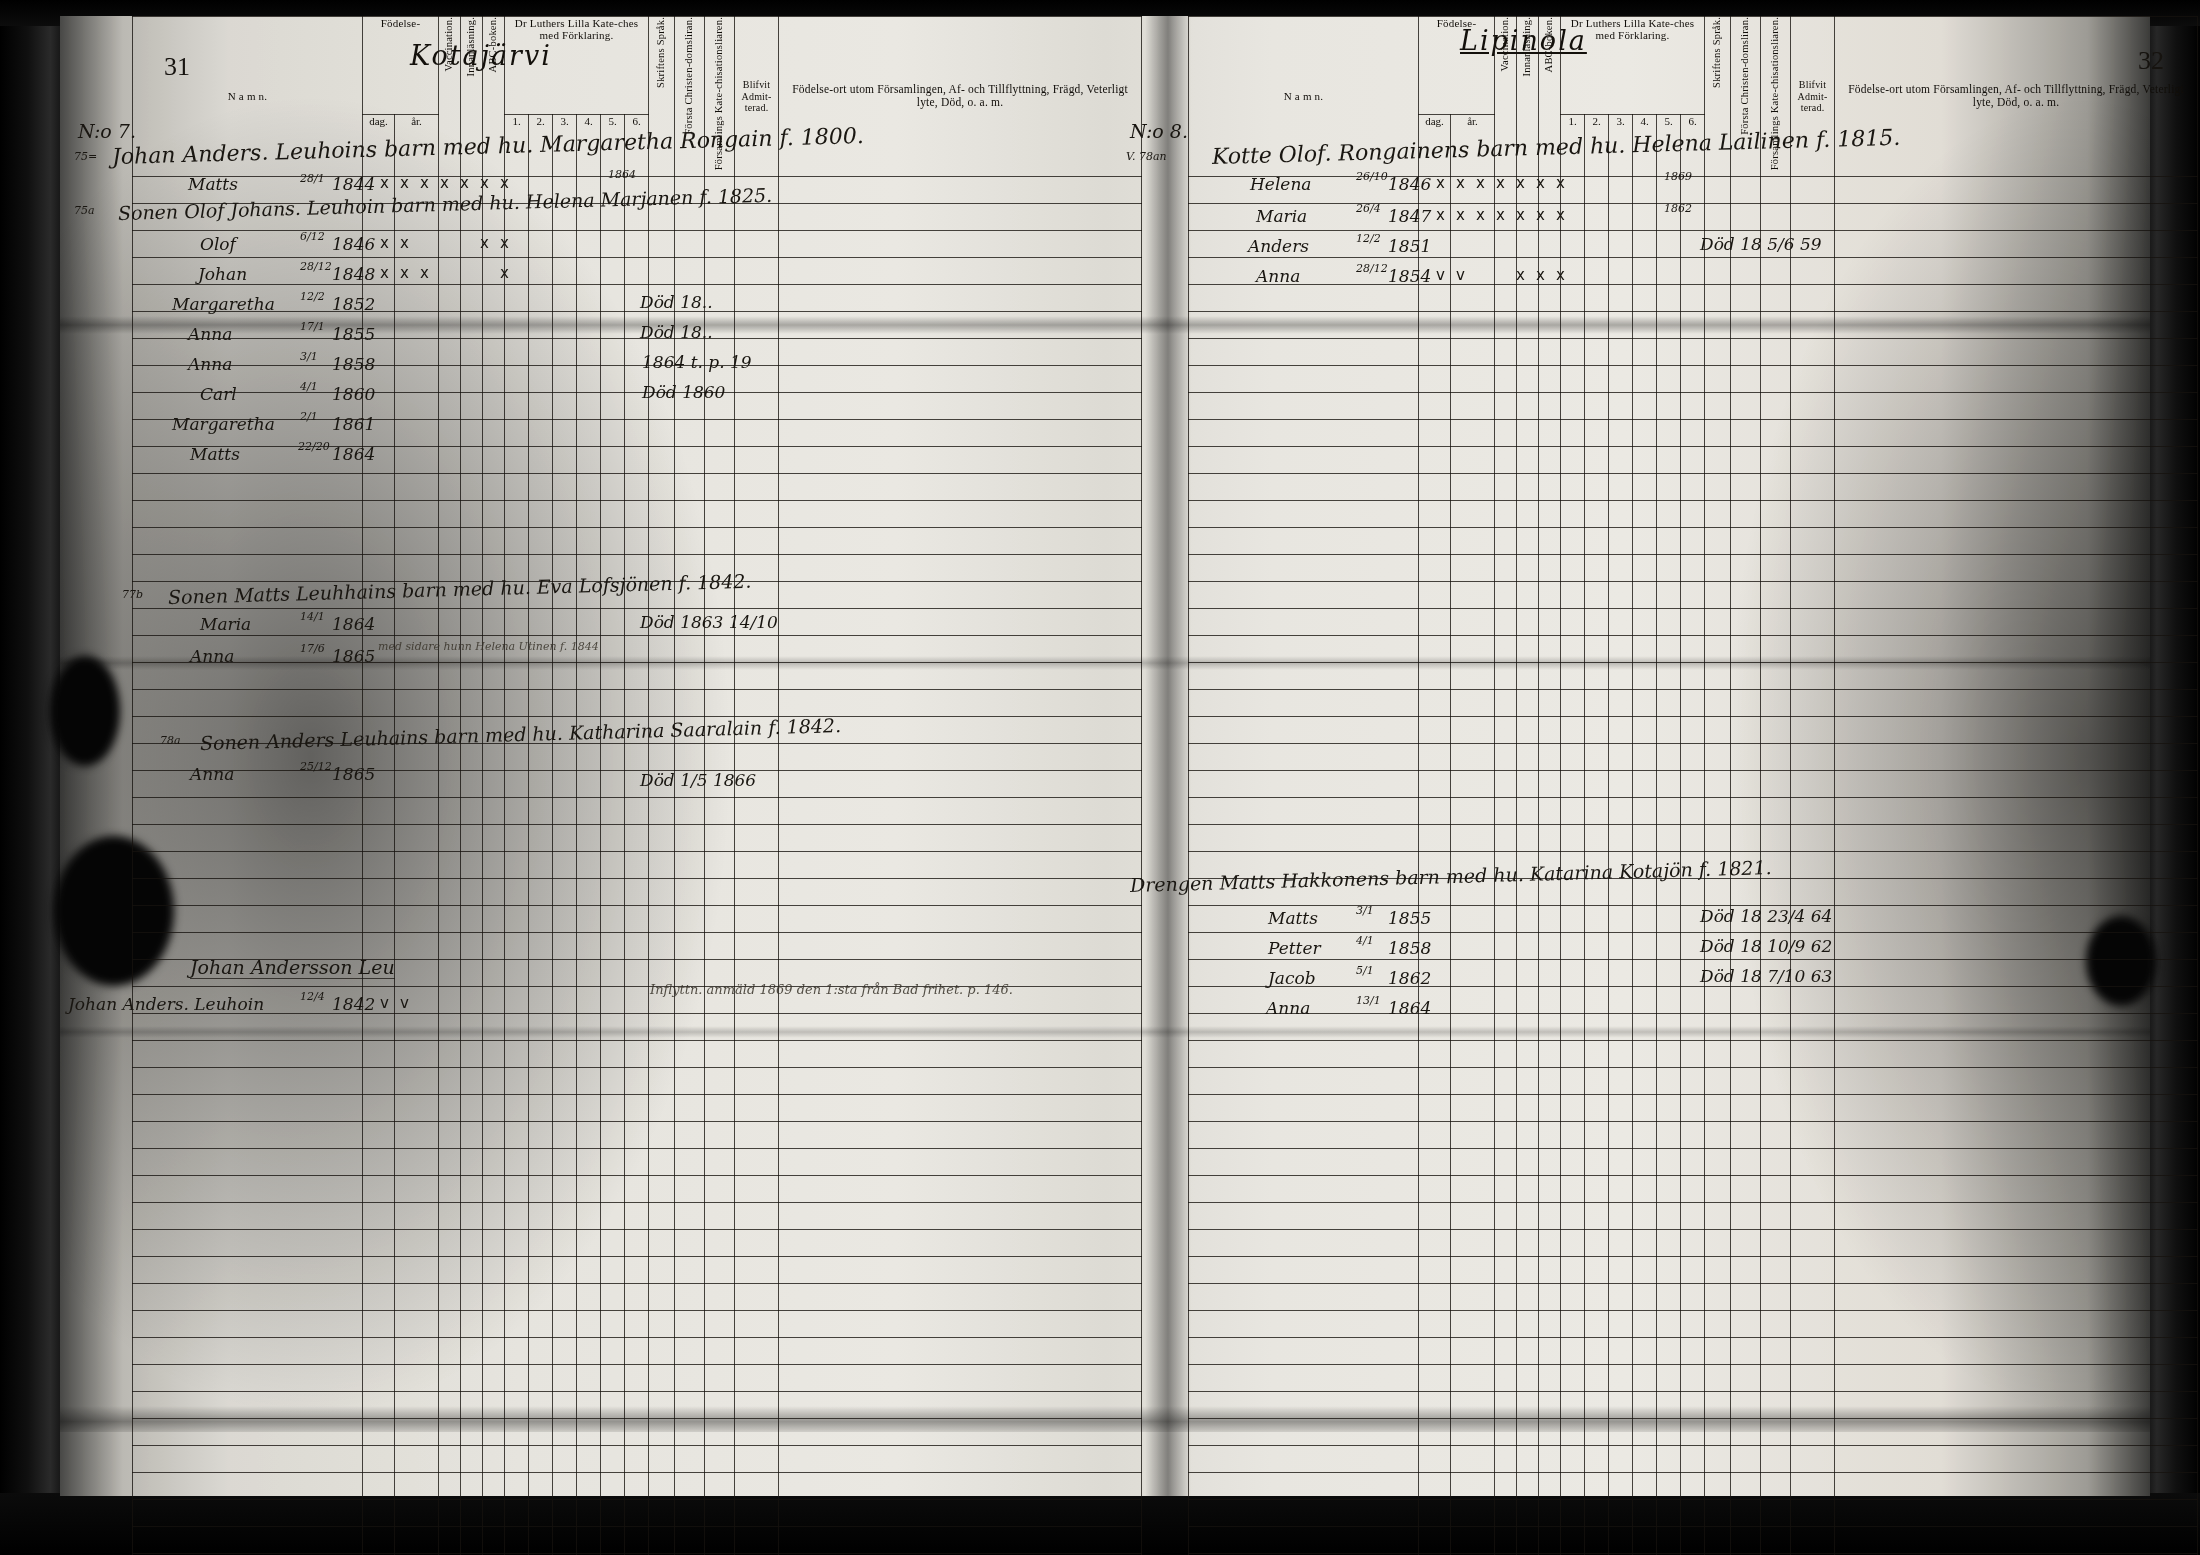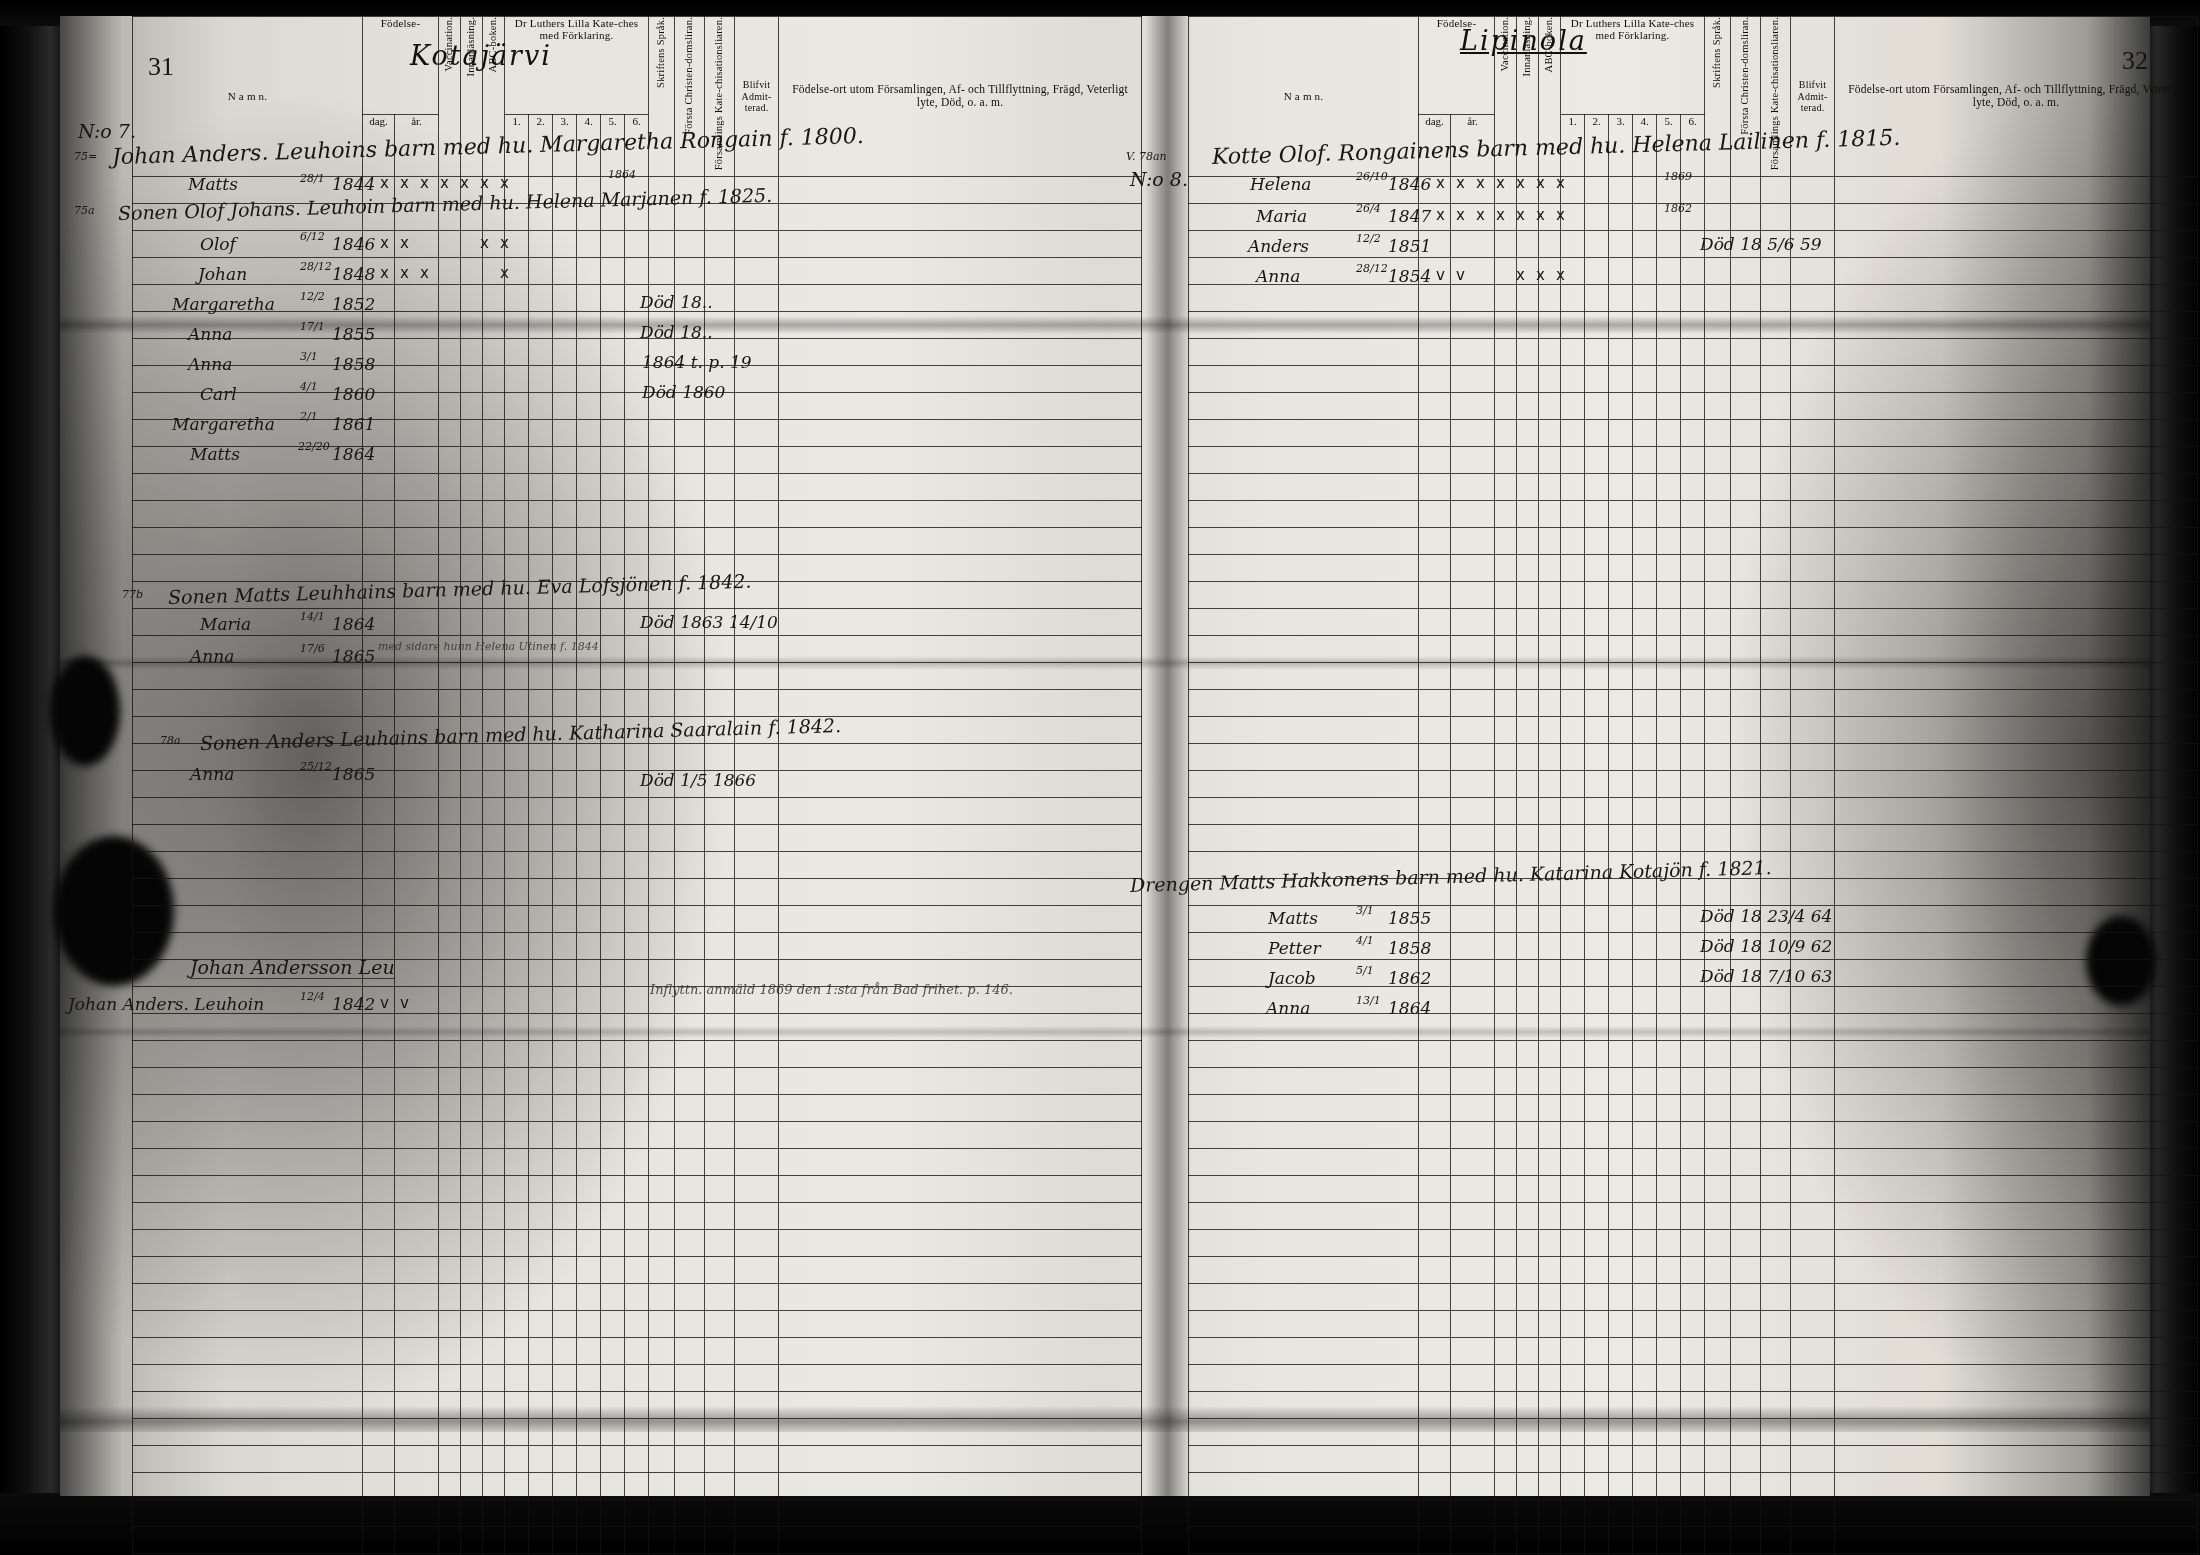--- a/index.html
+++ b/index.html
@@ -54,21 +54,21 @@
     border:1px solid rgba(25,22,18,0.78);
     padding:0;vertical-align:top;background:transparent;
   }
   .hdr td{height:78px;text-align:center;font-size:11px;line-height:1.12;
      color:#15120e;font-family:"Liberation Serif",serif;letter-spacing:.2px;}
   .hdr2 td{height:22px;text-align:center;font-size:11px;color:#15120e;}
   .rowline td{height:26px;}
   .vert{writing-mode:vertical-rl;transform:rotate(180deg);white-space:nowrap;
         font-size:10.5px;margin:0 auto;display:inline-block;line-height:1;padding-top:3px;}
 
-  .pgnum{position:absolute;font-size:26px;color:#1a1713;font-family:"Liberation Serif",serif;}
+  .pgnum{position:absolute;font-size:26px;color:#1a1713;font-family:"Liberation Serif",serif;margin-left:16px;}
   .pgnum.l{left:88px;top:36px;}
   .pgnum.r{left:2062px;top:30px;}
 
   
   .hand{position:absolute;left:0;top:0;width:2090px;height:1480px;pointer-events:none;}
   .hw{position:absolute;font-family:"DejaVu Serif",serif;color:#1d1a15;
       font-style:italic;white-space:nowrap;
       transform-origin:left center;}
   .hw.s{font-size:11px;}
   .hw.m{font-size:17px;}
@@ -2272,21 +2272,21 @@
       <div class="hw m" style="left:580px;top:746px;margin-top:8px;">Död 1/5 1866</div>
 
       <div class="hw l ul" style="left:130px;top:940px;">Johan Andersson Leu</div>
       <div class="hw m" style="left:8px;top:978px;">Johan Anders. Leuhoin</div>
       <div class="hw s" style="left:240px;top:974px;">12/4</div>
       <div class="hw m" style="left:272px;top:978px;">1842</div>
       <span class="xmark" style="left:320px;top:978px;">v</span>
       <span class="xmark" style="left:340px;top:978px;">v</span>
       <div class="hw s faint" style="left:590px;top:966px;font-size:13px;">Inflyttn. anmäld 1869 den 1:sta från Bad frihet. p. 146.</div>
 
-      <div class="hw l" style="left:1070px;top:104px;margin-top:48px;">N:o 8.</div>
+      <div class="hw l" style="left:1070px;top:104px;">N:o 8.</div>
 
       <div class="hw s" style="left:1066px;top:134px;">V. 78an</div>
       <div class="hw xl tilt" style="left:1152px;top:128px;">Kotte Olof. Rongainens barn med hu. Helena Lailinen f. 1815.</div>
 
       <div class="hw m" style="left:1190px;top:158px;">Helena</div>
       <div class="hw s" style="left:1296px;top:154px;">26/10</div>
       <div class="hw m" style="left:1328px;top:158px;">1846</div>
       <div class="hw s" style="left:1604px;top:154px;">1869</div>
       <span class="xmark" style="left:1376px;top:158px;">x</span>
       <span class="xmark" style="left:1396px;top:158px;">x</span>

